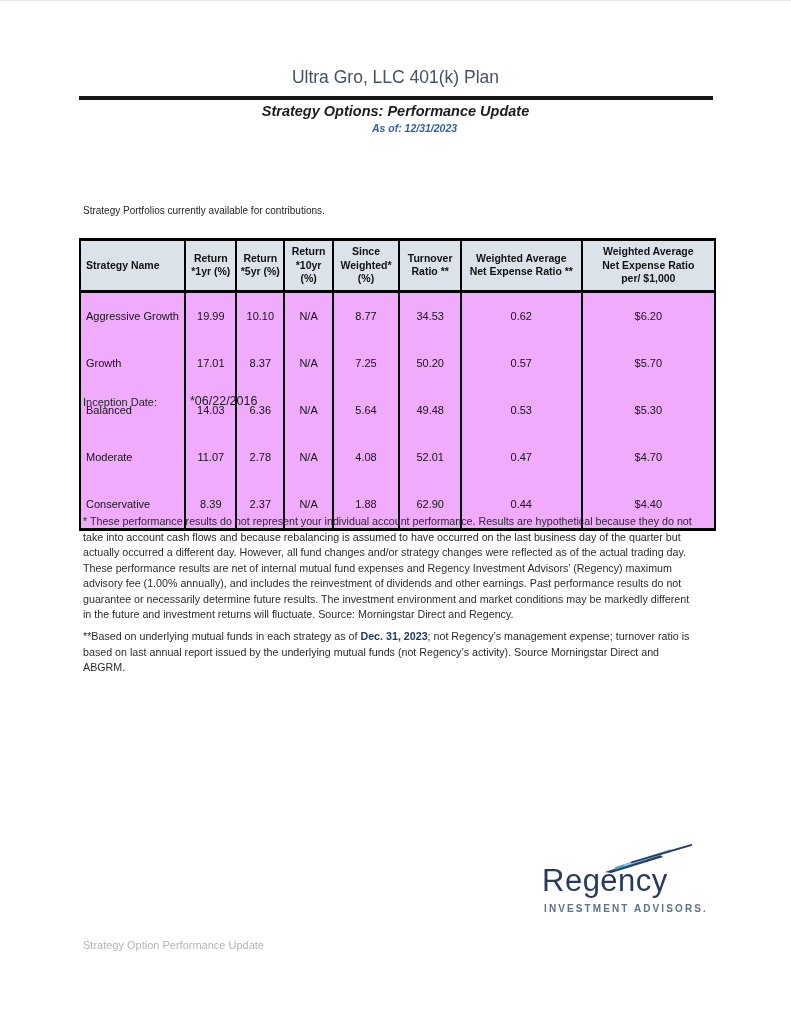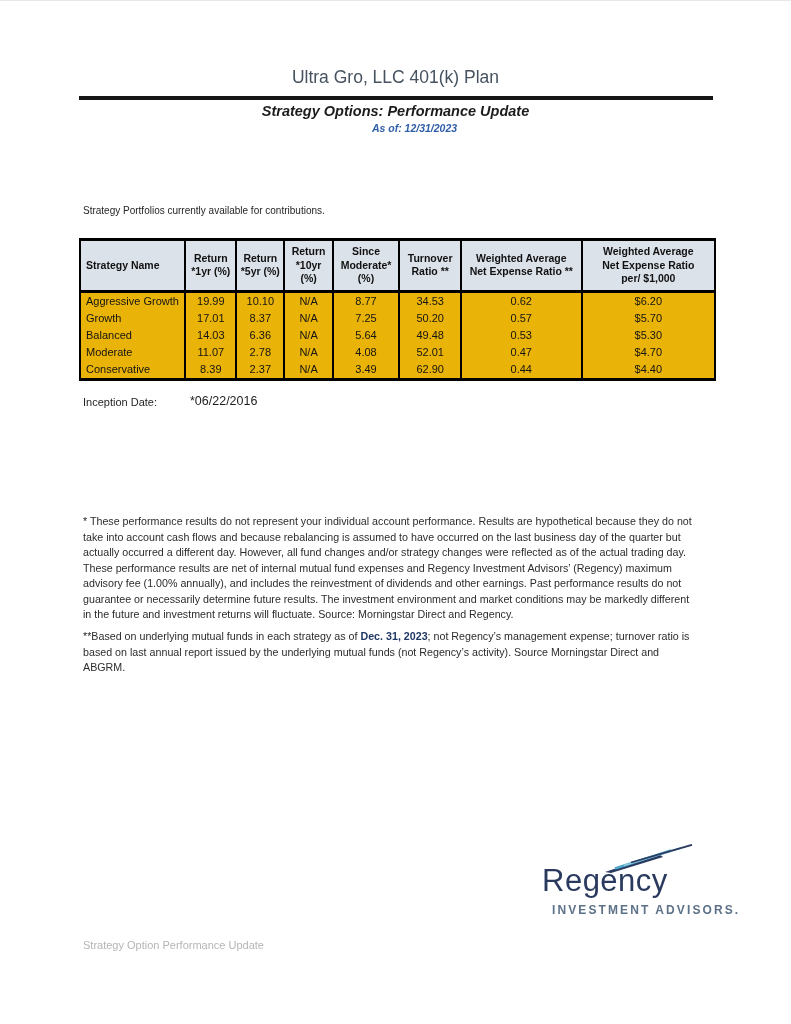--- a/index.html
+++ b/index.html
@@ -58,22 +58,22 @@
     border-bottom: 3px solid #000;
     font-size: 10.5px; font-weight: 700; line-height: 1.3;
     text-align: center; vertical-align: middle;
     padding: 4px 1px;
     color: #111;
   }
   .perf-table thead th.col-name { text-align: left; padding-left: 5px; }
   .perf-table tbody td {
     font-size: 11px; line-height: 1.0;
     text-align: center; vertical-align: middle;
-    padding: 3px 1px;
-    background: #eab308;
+    padding: 18px 1px;
+    background: #f0abfc;
     color: #141414;
   }
   .perf-table tbody td.cell-name { text-align: left; padding-left: 5px; }
   .perf-table tbody tr:last-child td { border-bottom: 3px solid #000; }
   
   .inception-label { position: absolute; top: 395px; left: 83px; font-size: 11px; color: #252525; }
   .inception-value { position: absolute; top: 393px; left: 190px; font-size: 12.5px; color: #1d1d1d; }
   
   .disclaimer {
     position: absolute; left: 83px; width: 616px;
@@ -90,22 +90,22 @@
   .logo {
     position: absolute; top: 842px; left: 542px; width: 180px; height: 75px;
   }
   .logo-swoosh { position: absolute; left: 63px; top: 1px; }
   .logo-wordmark {
     position: absolute; left: 0; top: 20px;
     font-size: 31px; font-weight: 400; letter-spacing: 0.5px;
     color: #2a3a5f;
   }
   .logo-tagline {
-    position: absolute; left: 10px; top: 60px;
-    font-size: 12px; font-weight: 600; letter-spacing: 2.1px;
+    position: absolute; left: 2px; top: 60px;
+    font-size: 10px; font-weight: 600; letter-spacing: 2.1px;
     color: #5d7189; white-space: nowrap;
   }
 </style>
 </head>
 <body>
 
 <div class="page">
 
   <div class="doc-title">Ultra Gro, LLC 401(k) Plan</div>
   <div class="title-rule"></div>
@@ -137,21 +137,21 @@
         <th>
             <div>Return</div>
             <div>*5yr (%)</div>
           </th>
         <th>
             <div>Return</div>
             <div>*10yr (%)</div>
           </th>
         <th>
             <div>Since</div>
-            <div>Moderate* (%)</div>
+            <div>Weighted* (%)</div>
           </th>
         <th>
             <div>Turnover</div>
             <div>Ratio **</div>
           </th>
         <th>
             <div>Weighted Average</div>
             <div>Net Expense Ratio **</div>
           </th>
         <th>
@@ -200,21 +200,21 @@
         <td>4.08</td>
         <td>52.01</td>
         <td>0.47</td>
         <td>$4.70</td>
       </tr>
       <tr>
         <td class="cell-name">Conservative</td>
         <td>8.39</td>
         <td>2.37</td>
         <td>N/A</td>
-        <td>3.49</td>
+        <td>1.88</td>
         <td>62.90</td>
         <td>0.44</td>
         <td>$4.40</td>
       </tr>
     </tbody>
   </table>
 
   <div class="inception-label">Inception Date:</div>
   <div class="inception-value">*06/22/2016</div>
 

